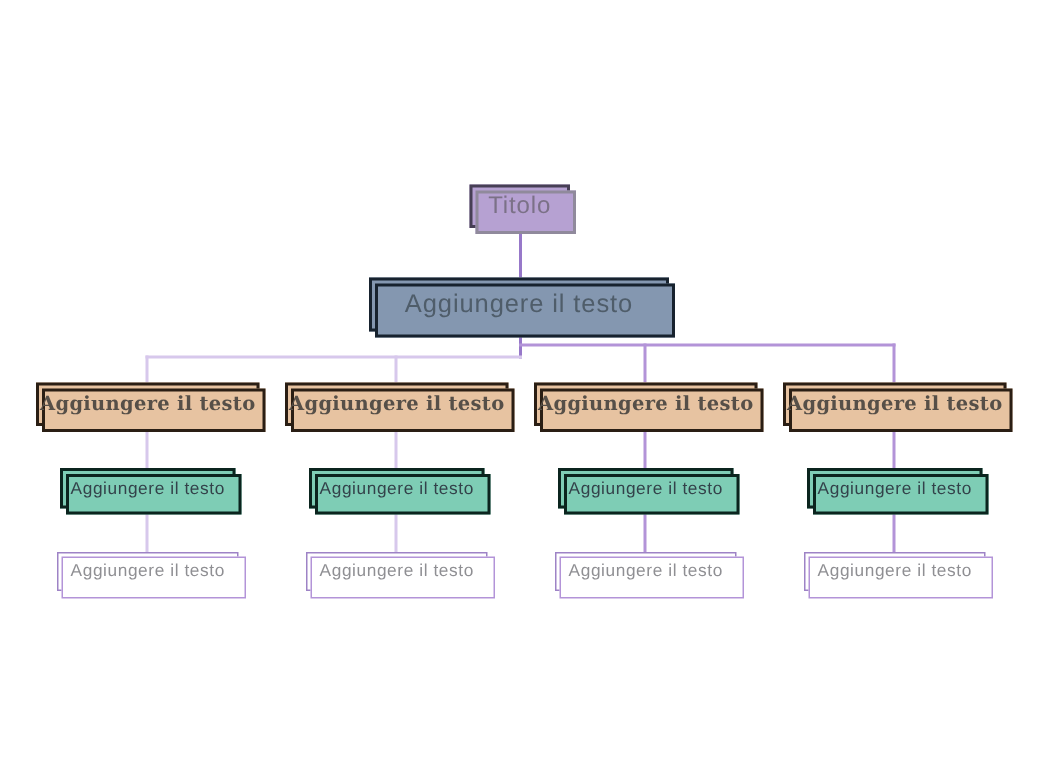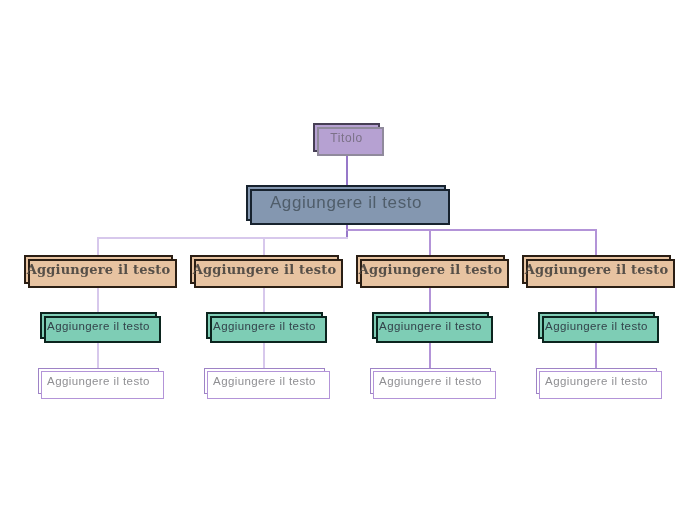--- a/index.html
+++ b/index.html
@@ -29,21 +29,21 @@
   }
   .node::before{
     content:"";
     position:absolute;
     inset:-2px;
     transform:translate(4px,4px);
     border:2px solid;
     z-index:-1;
   }
   .style-title{background:var(--title-fill);border-color:var(--title-border);color:var(--title-text);
-    font-size:12px;letter-spacing:0.6px;}
+    font-size:16px;letter-spacing:0.6px;}
   .style-title::before{background:var(--title-fill);border-color:var(--shadow-gray);}
   .style-root{background:var(--root-fill);border-color:var(--root-border);color:var(--root-text);
     font-size:17px;letter-spacing:0.6px;}
   .style-root::before{background:var(--root-fill);border-color:var(--root-border);}
   .style-tan{background:var(--tan-fill);border-color:var(--tan-border);color:var(--tan-text);
     font-family:"DejaVu Serif", serif;font-weight:bold;font-size:13px;letter-spacing:0.2px;}
   .style-tan::before{background:var(--tan-fill);border-color:var(--tan-border);}
   .style-teal{background:var(--teal-fill);border-color:var(--teal-border);color:var(--teal-text);
     font-size:11.5px;letter-spacing:0.4px;}
   .style-teal::before{background:var(--teal-fill);border-color:var(--teal-border);}

